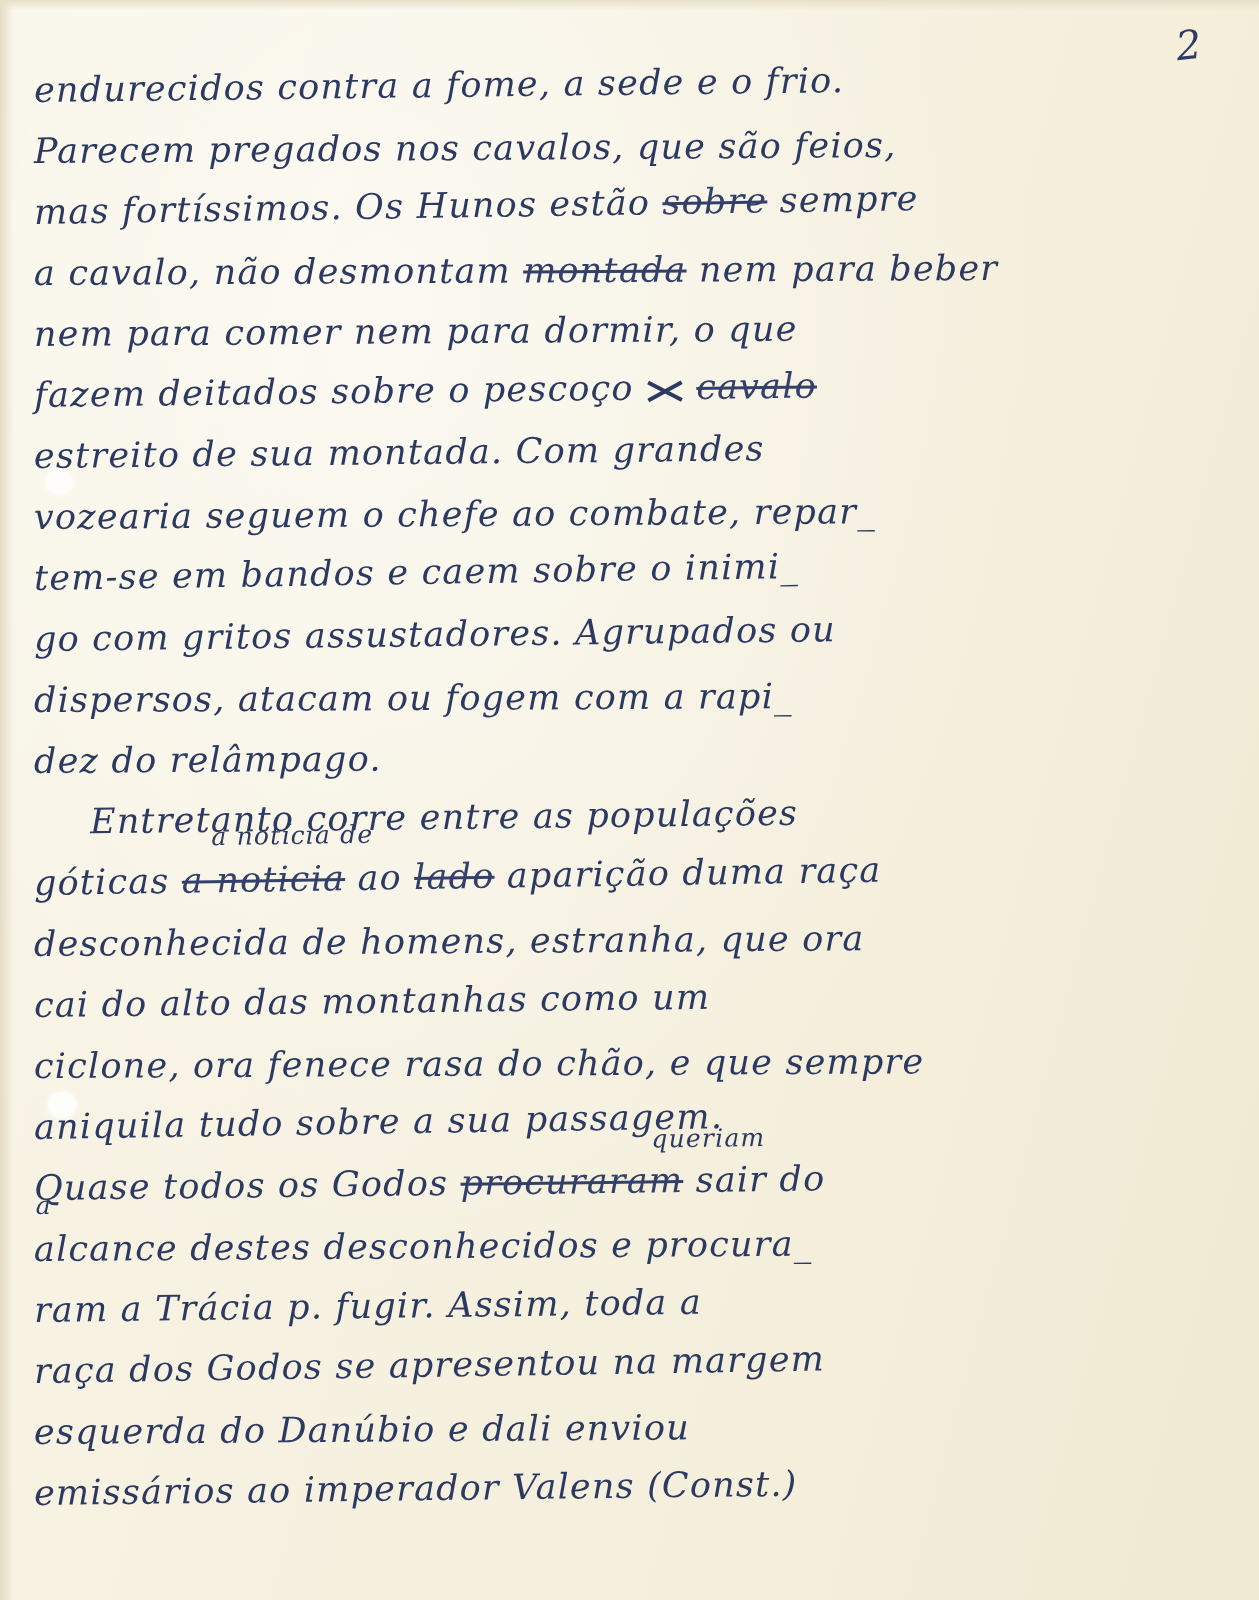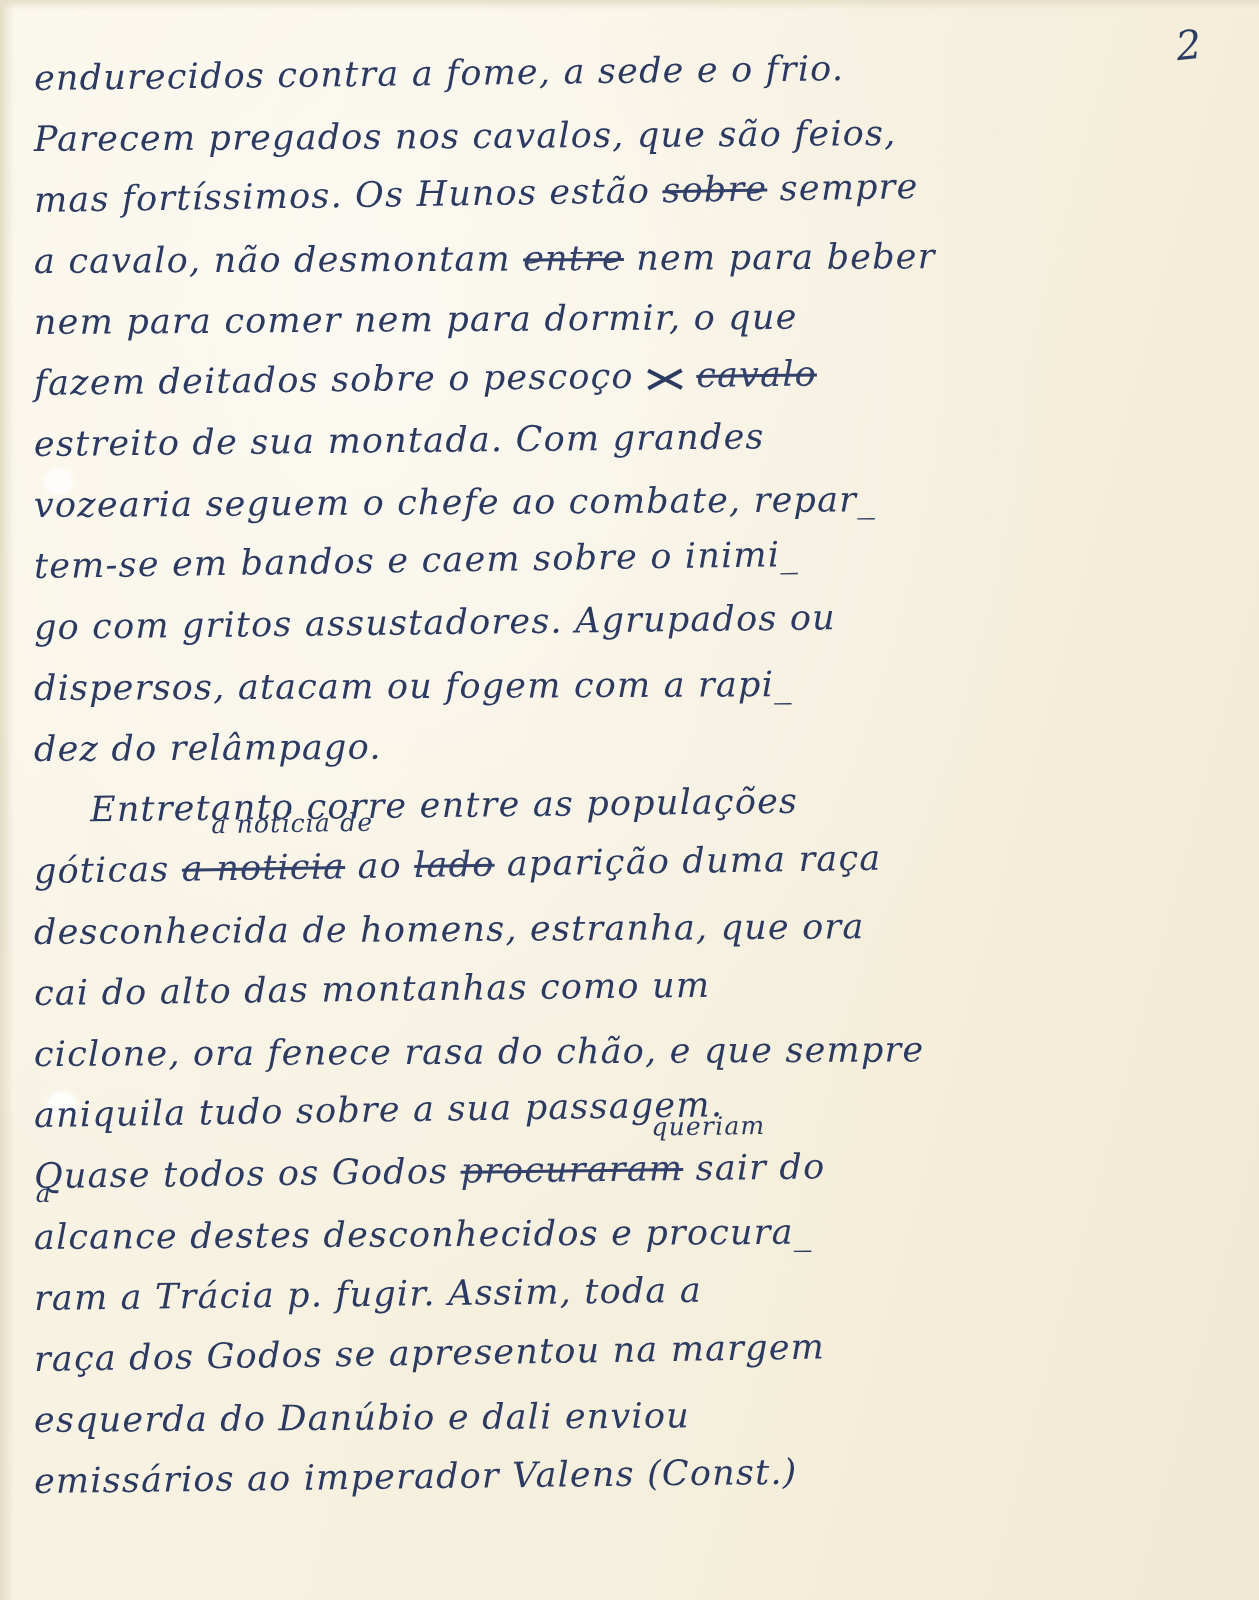--- a/index.html
+++ b/index.html
@@ -48,21 +48,21 @@
     font-size: 40px;
     color: #2d3c63;
     font-style: italic;
     transform: rotate(-6deg);
   }
 
   
   #handwriting {
     position: absolute;
     left: 34px;
-    top: 48px;
+    top: 60px;
     width: 1190px;
   }
   .hw-line {
     position: relative;
     color: #2c3a61;
     font-family: "DejaVu Serif", serif;
     font-style: italic;
     font-size: 35px;
     line-height: 61px;
     letter-spacing: 1.2px;
@@ -148,21 +148,21 @@
     </div>
 
     <div class="hw-line r2">
       <span class="txt">mas fortíssimos. Os Hunos estão</span>
       <span class="strike">sobre</span>
       <span class="txt">sempre</span>
     </div>
 
     <div class="hw-line r3">
       <span class="txt">a cavalo, não desmontam</span>
-      <span class="strike">entre</span>
+      <span class="strike">montada</span>
       <span class="txt">nem para beber</span>
     </div>
 
     <div class="hw-line r1">
       <span class="txt">nem para comer nem para dormir, o que</span>
     </div>
 
     <div class="hw-line r0">
       <span class="txt">fazem deitados sobre o pescoço</span>
       <span class="xmark"></span>

